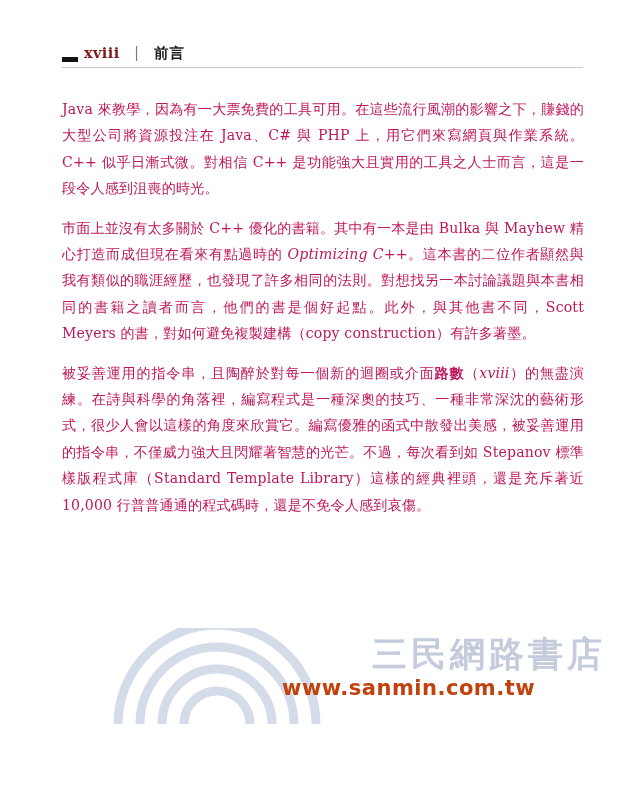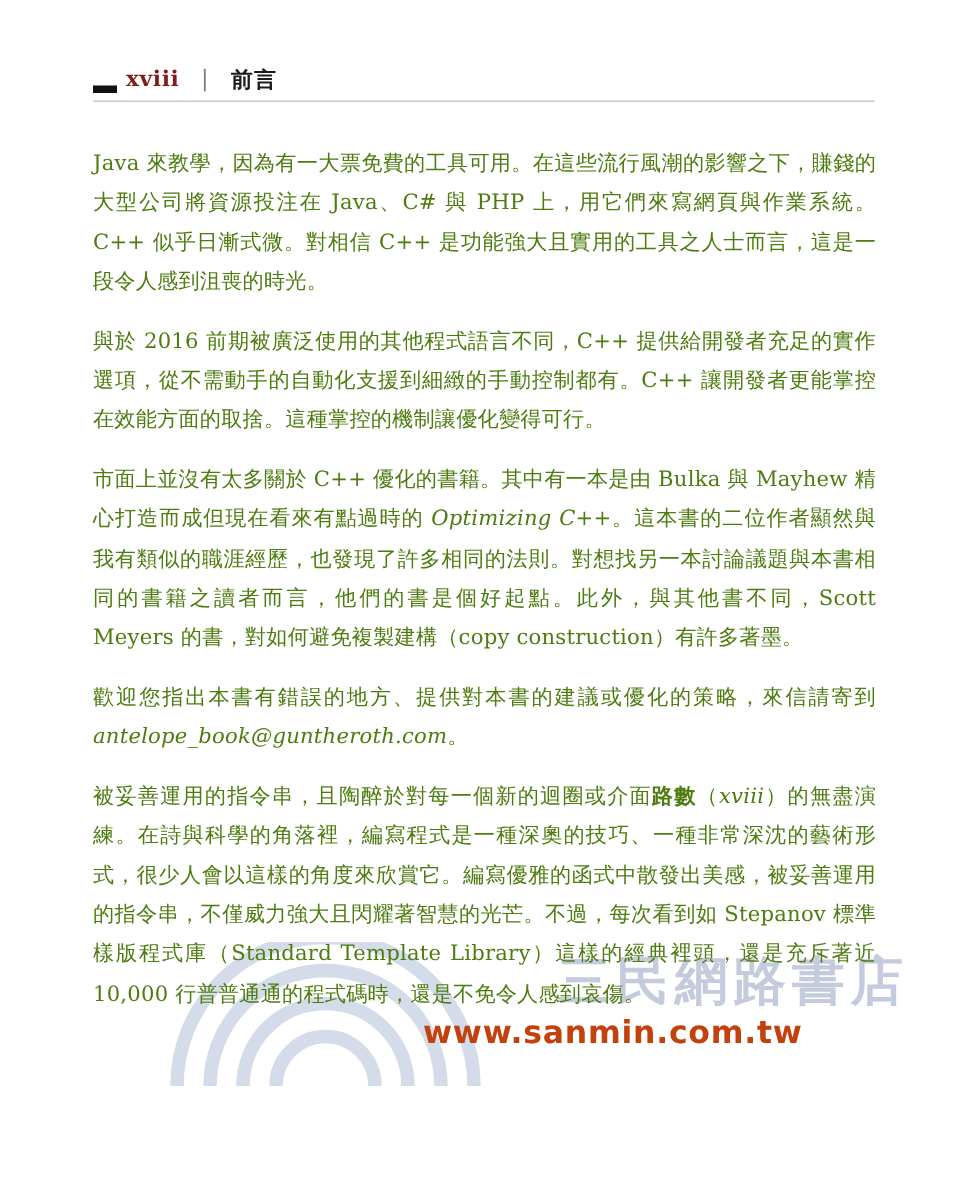--- a/index.html
+++ b/index.html
@@ -125,21 +125,21 @@
     top: 96px;
     width: 522px;
     z-index: 2;
   }
   .para {
     font-size: 14.1px;
     line-height: 26.4px;
     text-align: justify;
     text-justify: inter-ideograph;
     margin: 0 0 13px 0;
-    color: #4d7c0f;
+    color: #be185d;
     font-family: "DejaVu Serif", "Liberation Serif", serif;
     letter-spacing: 0.15px;
   }
   .para:last-child { margin-bottom: 0; }
   .it { font-style: italic; margin-top: 28px; }
   .bi { font-style: italic; font-weight: 700; }
   .bd { font-weight: 700; }
 </style>
 </head>
 <body>
@@ -164,19 +164,17 @@
   <div class="running-head">
     <span class="head-dash"></span>
     <span class="head-folio">xviii</span>
     <span class="head-sep">|</span>
     <span class="head-title">前言</span>
   </div>
   <div class="head-rule"></div>
 
   <div class="body-copy" id="body-copy">
       <p class="para"><span>Java 來教學，因為有一大票免費的工具可用。在這些流行風潮的影響之下，賺錢的大型公司將資源投注在 Java、C# 與 PHP 上，用它們來寫網頁與作業系統。C++ 似乎日漸式微。對相信 C++ 是功能強大且實用的工具之人士而言，這是一段令人感到沮喪的時光。</span></p>
-      <p class="para"><span>與於 2016 前期被廣泛使用的其他程式語言不同，C++ 提供給開發者充足的實作選項，從不需動手的自動化支援到細緻的手動控制都有。C++ 讓開發者更能掌控在效能方面的取捨。這種掌控的機制讓優化變得可行。</span></p>
       <p class="para"><span>市面上並沒有太多關於 C++ 優化的書籍。其中有一本是由 Bulka 與 Mayhew 精心打造而成但現在看來有點過時的 </span><span class="it">Optimizing C++</span><span>。這本書的二位作者顯然與我有類似的職涯經歷，也發現了許多相同的法則。對想找另一本討論議題與本書相同的書籍之讀者而言，他們的書是個好起點。此外，與其他書不同，Scott Meyers 的書，對如何避免複製建構（copy construction）有許多著墨。</span></p>
-      <p class="para"><span>歡迎您指出本書有錯誤的地方、提供對本書的建議或優化的策略，來信請寄到 </span><span class="it">antelope_book@guntheroth.com</span><span>。</span></p>
       <p class="para"><span>被妥善運用的指令串，且陶醉於對每一個新的迴圈或介面</span><span class="bd">路數</span><span>（</span><span class="it">xviii</span><span>）的無盡演練。在詩與科學的角落裡，編寫程式是一種深奧的技巧、一種非常深沈的藝術形式，很少人會以這樣的角度來欣賞它。編寫優雅的函式中散發出美感，被妥善運用的指令串，不僅威力強大且閃耀著智慧的光芒。不過，每次看到如 Stepanov 標準樣版程式庫（Standard Template Library）這樣的經典裡頭，還是充斥著近 10,000 行普普通通的程式碼時，還是不免令人感到哀傷。</span></p>
     </div>
 
 </div>
 
 </body></html>

